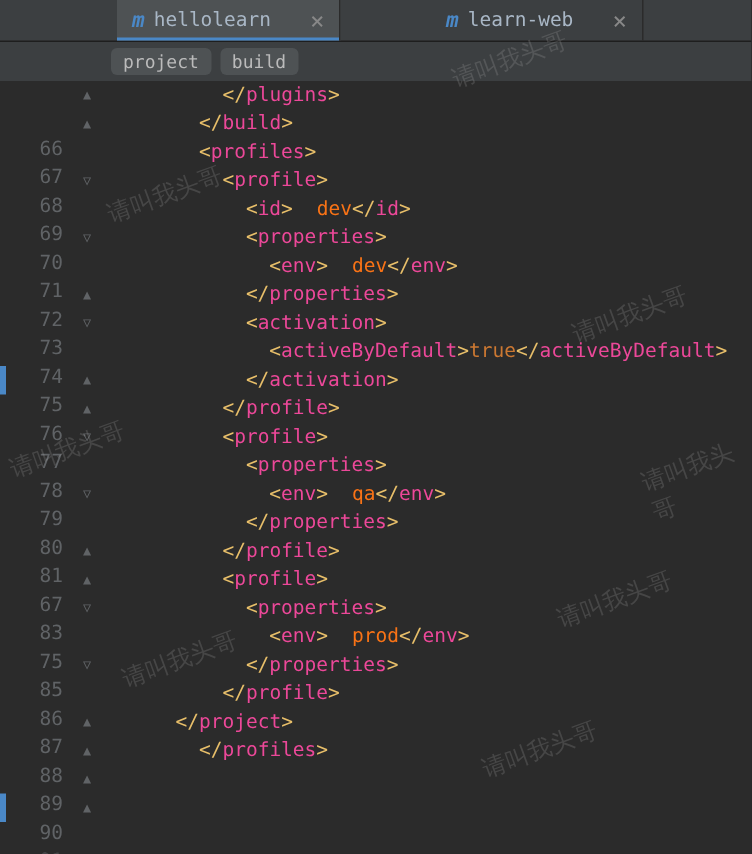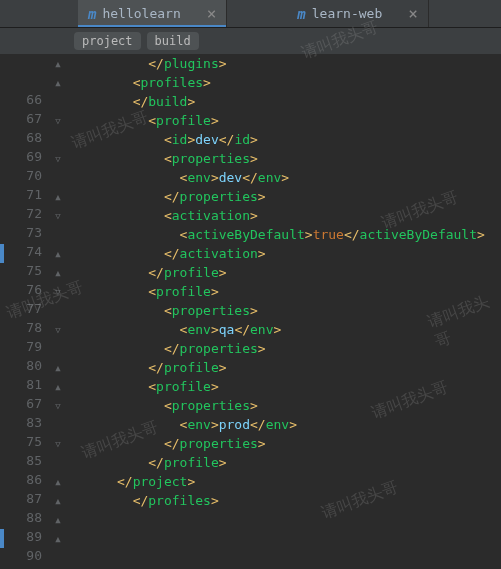--- a/index.html
+++ b/index.html
@@ -101,22 +101,22 @@
     .code {
       flex: 1;
       padding-left: 4px;
     }
     .code .line {
       height: 19px;
       line-height: 19px;
       white-space: pre;
     }
     .t-bracket { color: #e8bf6a; }
-    .t-tag { color: #22c55e; margin-top: 20px; }
-    .t-text { color: #7dd3fc; }
+    .t-tag { color: #ec4899; margin-top: 20px; }
+    .t-text { color: #f97316; margin-left: 16px; }
     .t-bool { color: #cc7832; margin-top: 36px; }
     .left-marker {
       position: absolute;
       left: 0;
       width: 4px;
       background: #4a88c7;
     }
     .watermark {
       position: absolute;
       color: rgba(180,180,180,0.2);
@@ -205,22 +205,22 @@
       <div class="fm">▽</div>
       <div class="fm"></div>
       <div class="fm">▲</div>
       <div class="fm">▲</div>
       <div class="fm">▲</div>
       <div class="fm">▲</div>
       <div class="fm"></div>
     </div>
   <div class="code">
       <div class="line">          <span class="t-bracket">&lt;/</span><span class="t-tag">plugins</span><span class="t-bracket">&gt;</span></div>
+      <div class="line">        <span class="t-bracket">&lt;/</span><span class="t-tag">build</span><span class="t-bracket">&gt;</span></div>
       <div class="line">        <span class="t-bracket">&lt;</span><span class="t-tag">profiles</span><span class="t-bracket">&gt;</span></div>
-      <div class="line">        <span class="t-bracket">&lt;/</span><span class="t-tag">build</span><span class="t-bracket">&gt;</span></div>
       <div class="line">          <span class="t-bracket">&lt;</span><span class="t-tag">profile</span><span class="t-bracket">&gt;</span></div>
       <div class="line">            <span class="t-bracket">&lt;</span><span class="t-tag">id</span><span class="t-bracket">&gt;</span><span class="t-text">dev</span><span class="t-bracket">&lt;/</span><span class="t-tag">id</span><span class="t-bracket">&gt;</span></div>
       <div class="line">            <span class="t-bracket">&lt;</span><span class="t-tag">properties</span><span class="t-bracket">&gt;</span></div>
       <div class="line">              <span class="t-bracket">&lt;</span><span class="t-tag">env</span><span class="t-bracket">&gt;</span><span class="t-text">dev</span><span class="t-bracket">&lt;/</span><span class="t-tag">env</span><span class="t-bracket">&gt;</span></div>
       <div class="line">            <span class="t-bracket">&lt;/</span><span class="t-tag">properties</span><span class="t-bracket">&gt;</span></div>
       <div class="line">            <span class="t-bracket">&lt;</span><span class="t-tag">activation</span><span class="t-bracket">&gt;</span></div>
       <div class="line">              <span class="t-bracket">&lt;</span><span class="t-tag">activeByDefault</span><span class="t-bracket">&gt;</span><span class="t-bool">true</span><span class="t-bracket">&lt;/</span><span class="t-tag">activeByDefault</span><span class="t-bracket">&gt;</span></div>
       <div class="line">            <span class="t-bracket">&lt;/</span><span class="t-tag">activation</span><span class="t-bracket">&gt;</span></div>
       <div class="line">          <span class="t-bracket">&lt;/</span><span class="t-tag">profile</span><span class="t-bracket">&gt;</span></div>
       <div class="line">          <span class="t-bracket">&lt;</span><span class="t-tag">profile</span><span class="t-bracket">&gt;</span></div>

